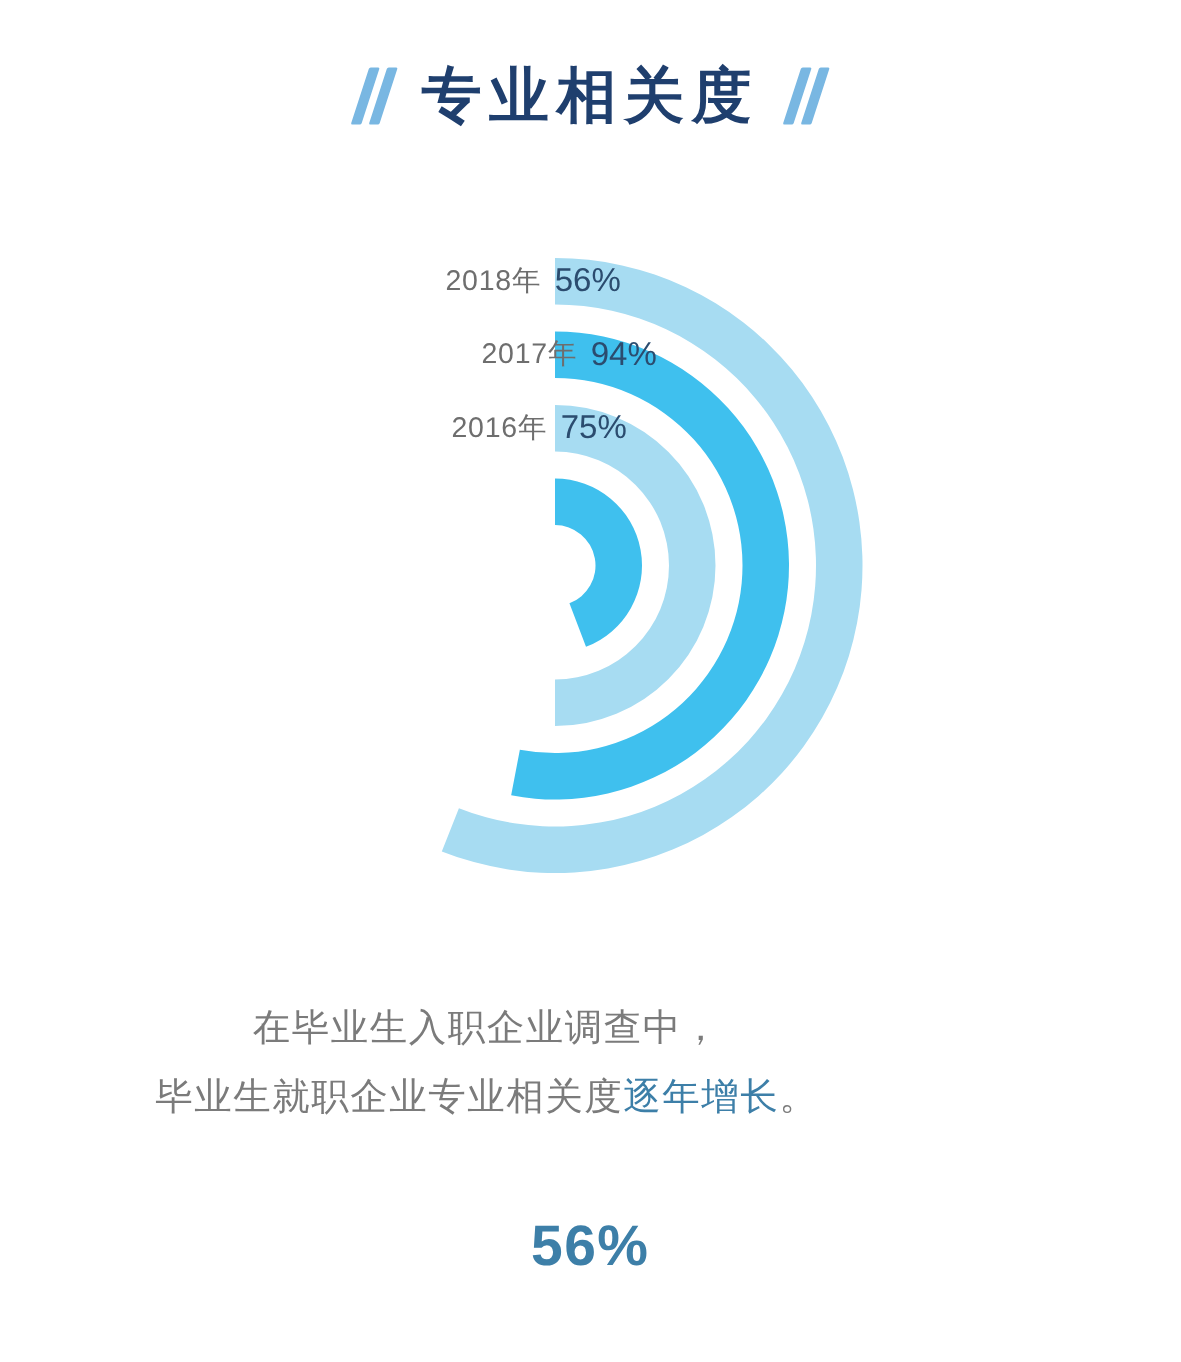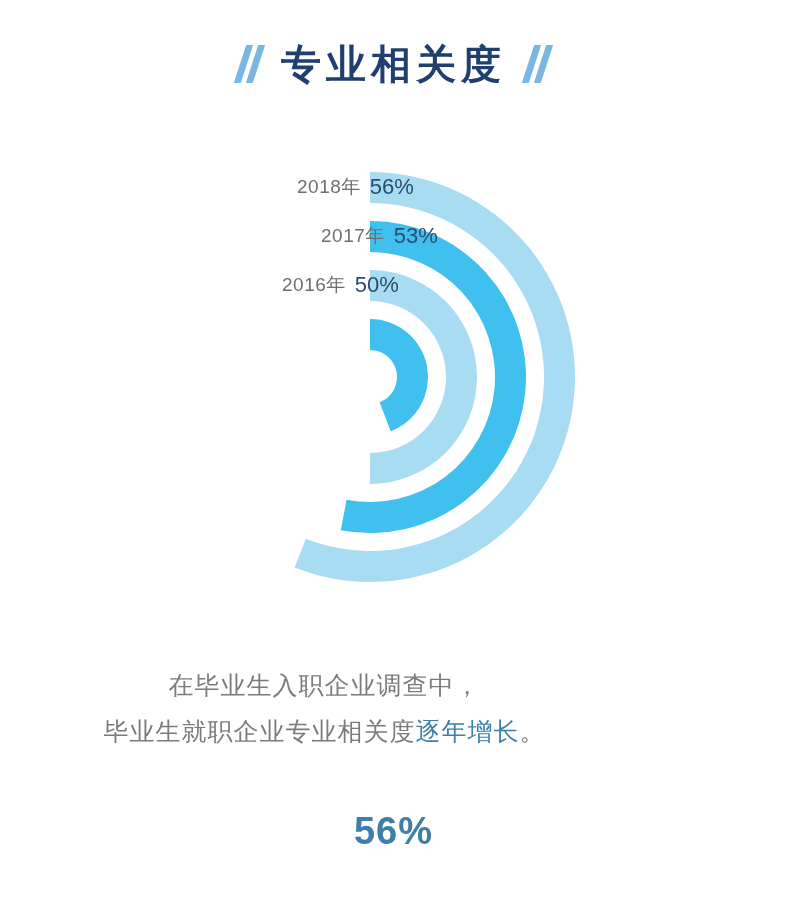--- a/index.html
+++ b/index.html
@@ -148,25 +148,25 @@
       </g>
   </svg>
 
   <div class="labels">
     <div class="label-row" id="lbl0" style="left: 297px; top: 53.5px;">
       <span class="label-year">2018年</span>
       <span class="label-value">56%</span>
     </div>
     <div class="label-row" id="lbl1" style="left: 297px; top: 102.5px; margin-left: 24px;">
       <span class="label-year">2017年</span>
-      <span class="label-value">53%</span>
+      <span class="label-value">94%</span>
     </div>
-    <div class="label-row" id="lbl2" style="left: 282px; top: 151.5px;">
+    <div class="label-row" id="lbl2" style="left: 301px; top: 151.5px;">
       <span class="label-year">2016年</span>
-      <span class="label-value">50%</span>
+      <span class="label-value">75%</span>
     </div>
   </div>
 </div>
 
 <div class="caption">
   <div>在毕业生入职企业调查中，</div>
   <div>
     <span>毕业生就职企业专业相关度</span><span class="hl">逐年增长</span><span>。</span>
   </div>
 </div>

